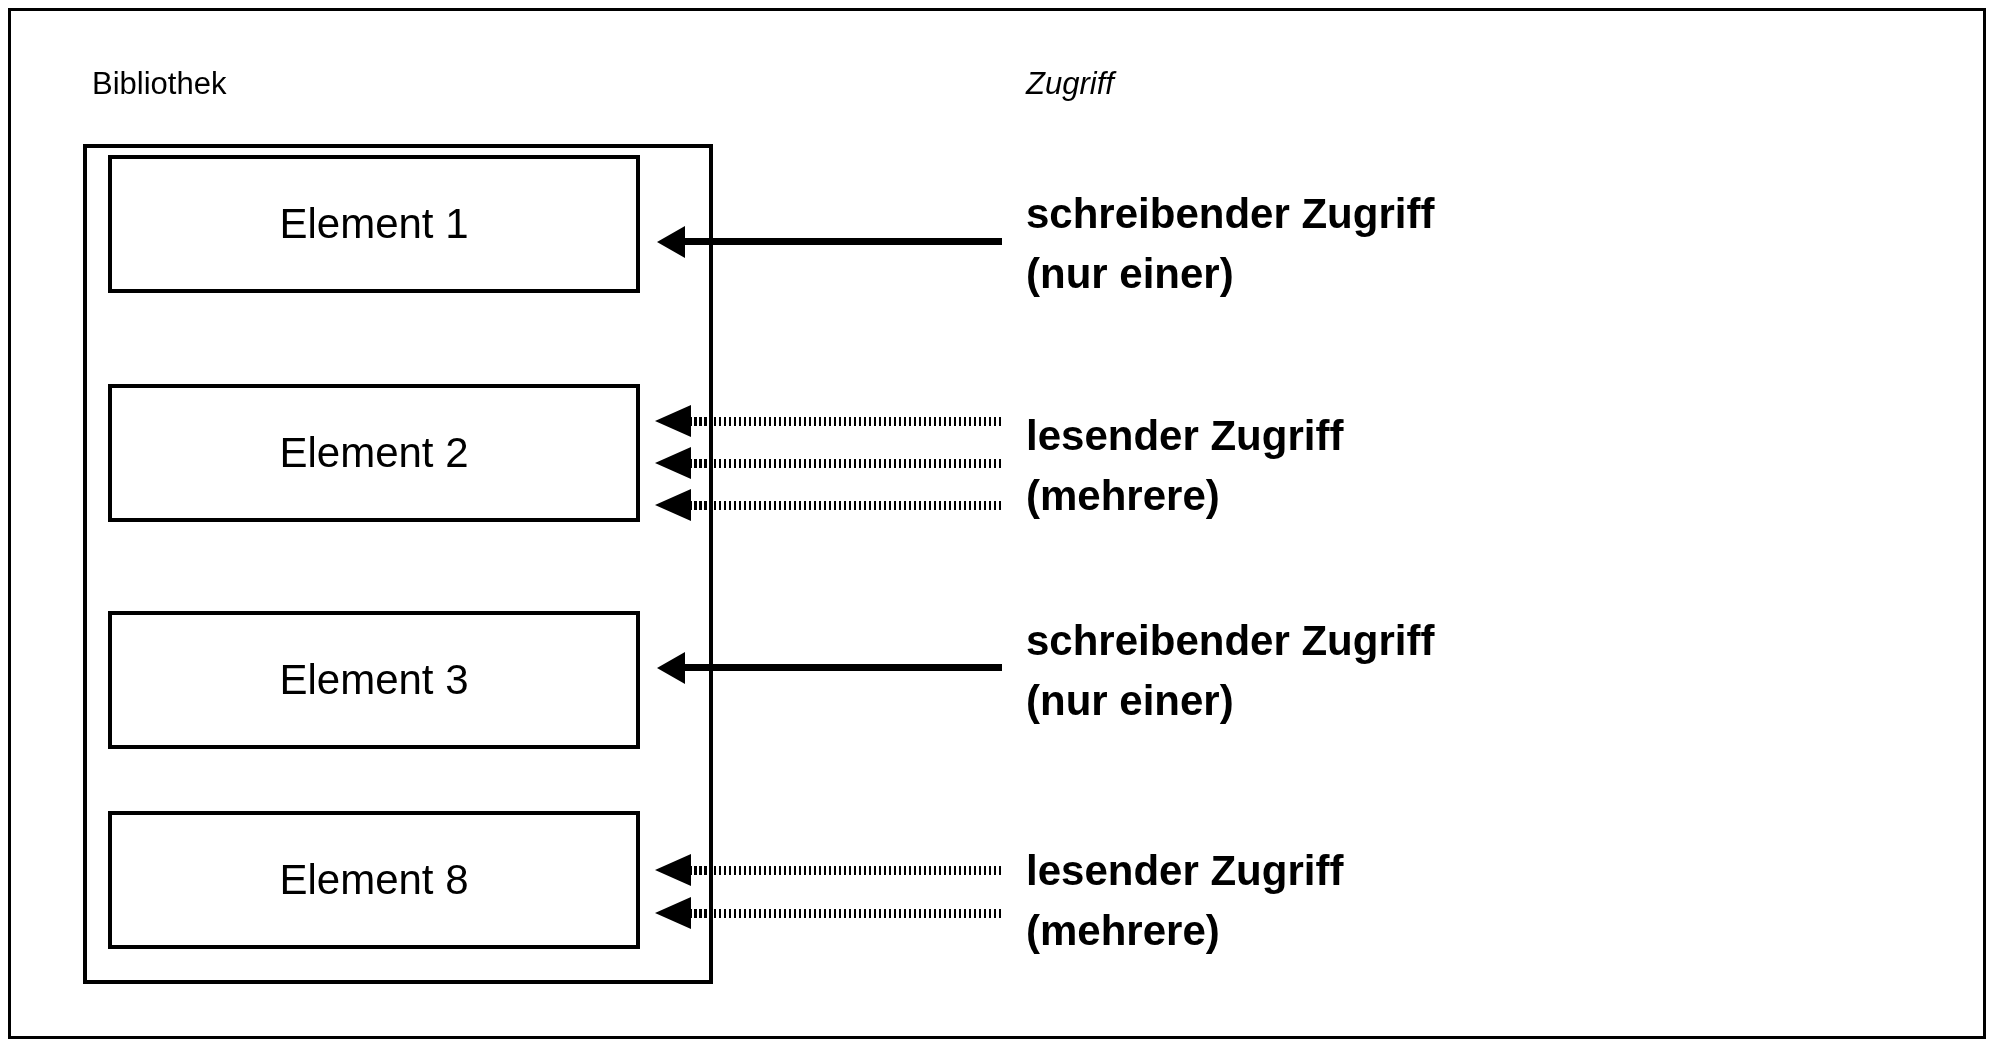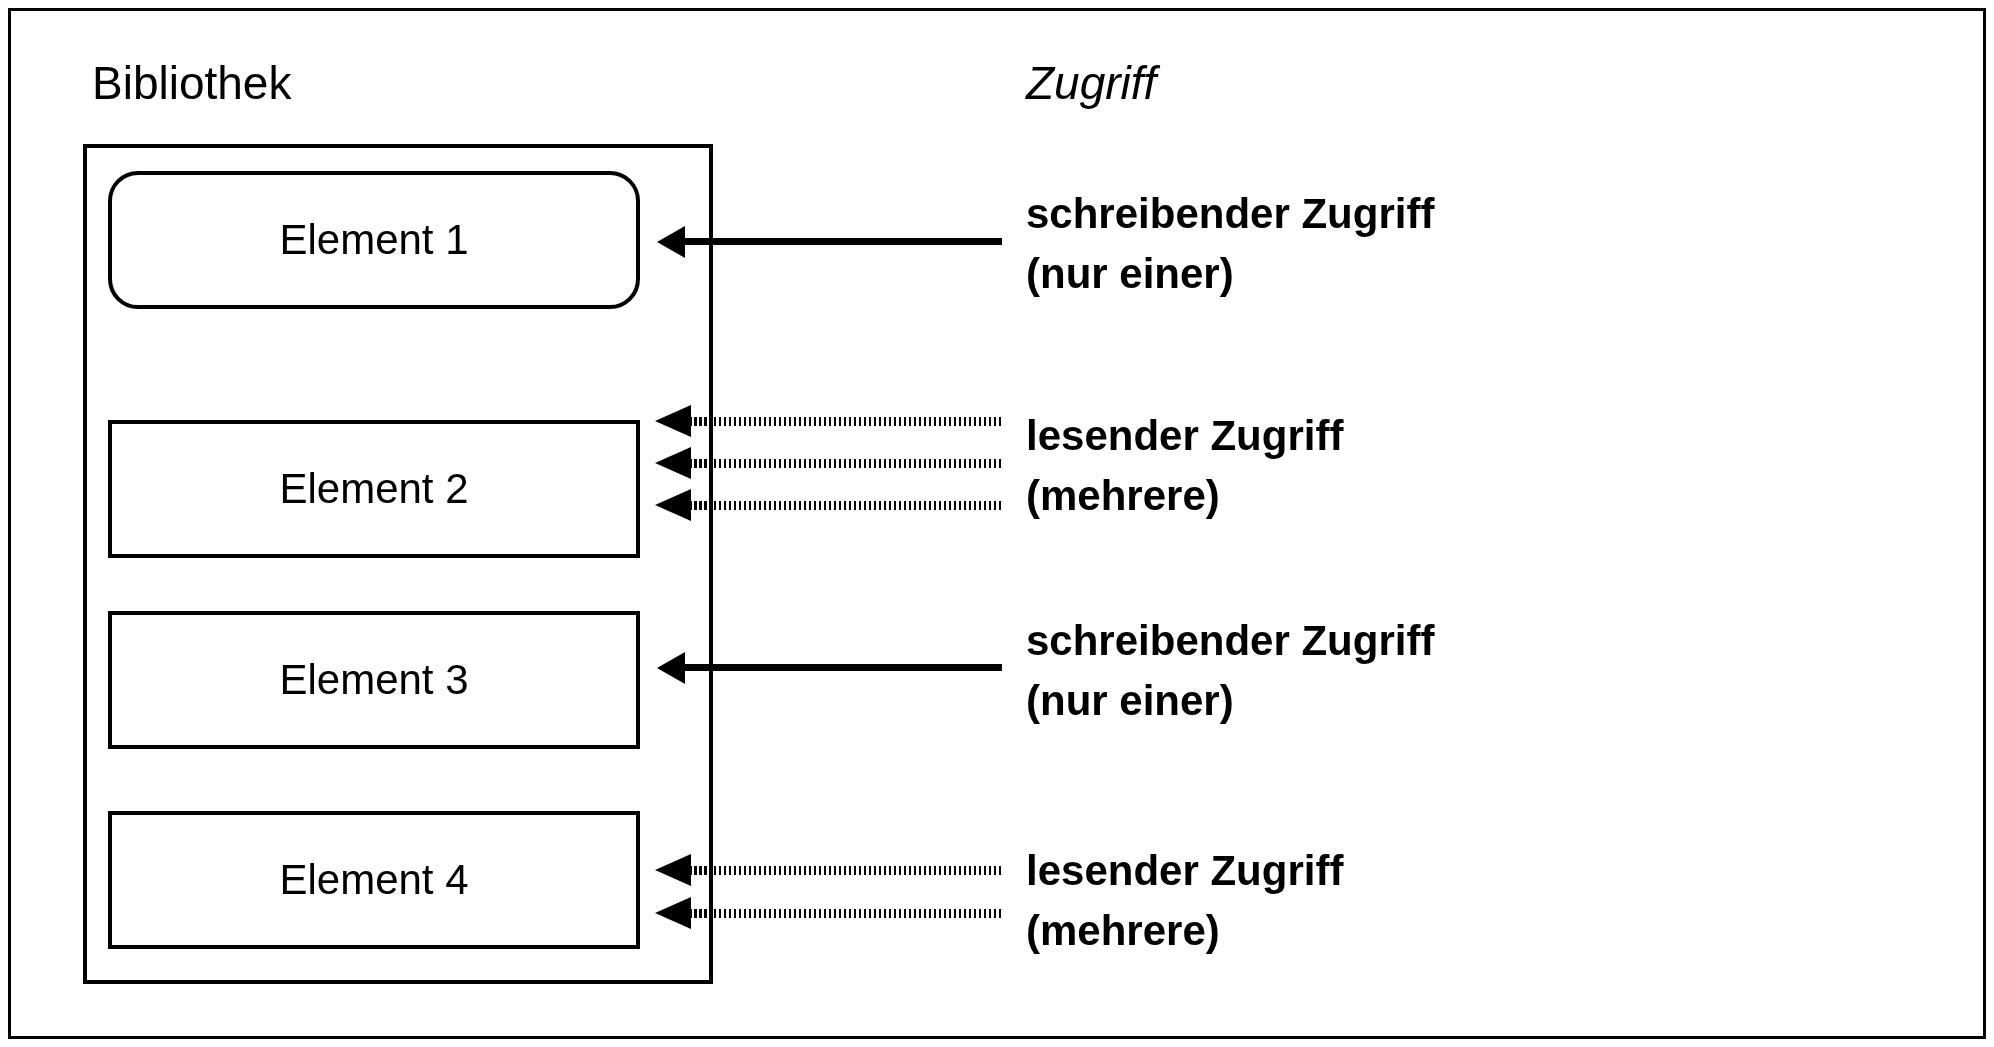--- a/index.html
+++ b/index.html
@@ -14,23 +14,24 @@
   }
   .outer-frame {
     position: absolute;
     left: 8px; top: 8px;
     width: 1978px; height: 1031px;
     border: 3px solid #000;
     box-sizing: border-box;
   }
   .caption {
     position: absolute;
-    font-size: 46px;
+    font-size: 31px;
     line-height: 1;
     white-space: nowrap;
+    margin-top: 8px;
   }
   .caption-library { left: 92px; top: 60px; }
   .caption-access  { left: 1026px; top: 60px; font-style: italic; }
   .library-box {
     position: absolute;
     left: 83px; top: 144px;
     width: 630px; height: 840px;
     border: 4px solid #000;
     box-sizing: border-box;
     background: #ffffff;
@@ -44,22 +45,22 @@
     background: #ffffff;
     display: flex;
     align-items: center;
     justify-content: center;
   }
   .element-box .element-label {
     font-size: 42px;
     line-height: 1;
     white-space: nowrap;
   }
-  .el-1 { top: 171px; border-radius: 30px; }
-  .el-2 { top: 384px; margin-top: 36px; }
+  .el-1 { top: 155px; }
+  .el-2 { top: 384px; }
   .el-3 { top: 600px; margin-top: 11px; }
   .el-4 { top: 811px; }
 
   
   .arrow-head {
     position: absolute;
     width: 0; height: 0;
     border-top: 16px solid transparent;
     border-bottom: 16px solid transparent;
   }
@@ -99,21 +100,21 @@
   <div class="element-box el-1">
     <span class="element-label">Element 1</span>
   </div>
   <div class="element-box el-2">
     <span class="element-label">Element 2</span>
   </div>
   <div class="element-box el-3">
     <span class="element-label">Element 3</span>
   </div>
   <div class="element-box el-4">
-    <span class="element-label">Element 4</span>
+    <span class="element-label">Element 8</span>
   </div>
 
   <div class="arrow-head head-solid" style="top:226px"></div>
   <div class="arrow-shaft shaft-solid" style="top:238px"></div>
 
   <div class="arrow-head head-dotted" style="top:405px"></div>
   <div class="arrow-shaft shaft-dotted" style="top:417px"></div>
   <div class="arrow-head head-dotted" style="top:447px"></div>
   <div class="arrow-shaft shaft-dotted" style="top:459px"></div>
   <div class="arrow-head head-dotted" style="top:489px"></div>

